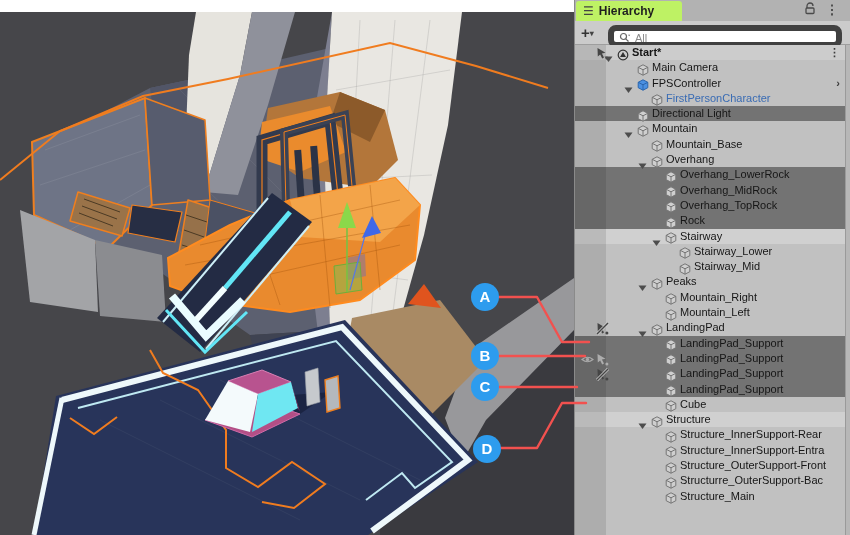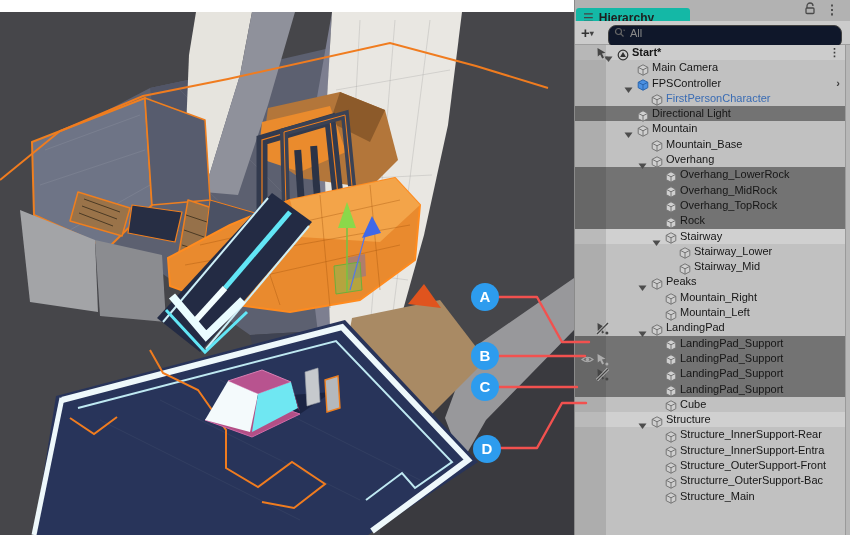--- a/index.html
+++ b/index.html
@@ -17,32 +17,32 @@
   #callout-b{left:471px;top:342px;}
   #callout-c{left:471px;top:373px;}
   #callout-d{left:473px;top:435px;}
 
   
   #overlay{position:absolute;left:0;top:0;z-index:5;pointer-events:none;}
 
   
   #panel{position:absolute;left:574px;top:0;width:276px;height:535px;background:#C1C1C1;border-left:1px solid #8a8a8a;box-sizing:border-box;}
   #tabbar{position:absolute;left:0;top:0;width:100%;height:21px;background:#B2B2B2;}
-  #tab{position:absolute;left:1px;top:8px;height:20px;width:114px;background:#14b8a6;border-radius:3px 3px 0 0;
+  #tab{position:absolute;left:1px;top:1px;height:20px;width:106px;background:#bef264;border-radius:3px 3px 0 0;
        font-size:12px;font-weight:bold;color:#1f1f1f;line-height:20px;}
   #tab .ham{display:inline-block;margin:0 5px 0 7px;color:#444;font-weight:normal;}
   .hdr-ic{position:absolute;top:2px;width:16px;height:16px;text-align:center;color:#4a4a4a;font-size:13px;line-height:16px;}
   #lock{right:32px;}
   #tab-kebab{right:10px;font-weight:bold;}
 
   #toolbar{position:absolute;left:0;top:21px;width:100%;height:24px;background:#CBCBCB;border-bottom:1px solid #9e9e9e;box-sizing:border-box;}
   #addbtn{position:absolute;left:6px;top:2px;font-size:15px;font-weight:bold;color:#333;line-height:20px;}
   #addbtn .caret{font-size:8px;vertical-align:2px;color:#444;}
-  #searchbox{position:absolute;left:33px;top:4px;width:234px;height:23px;background:#0f172a;
-      border:1px solid #404040;border-radius:8px;box-sizing:border-box;line-height:13px;}
+  #searchbox{position:absolute;left:33px;top:4px;width:234px;height:23px;background:#ffffff;
+      border:6px solid #404040;border-radius:8px;box-sizing:border-box;line-height:13px;}
   #searchbox .mag{margin-left:5px;}
   #searchbox .stext{font-size:11px;color:#8a8a8a;margin-left:4px;vertical-align:1px;}
 
   #rows{position:absolute;left:0;top:45px;width:100%;height:490px;overflow:hidden;}
   .row{position:relative;width:100%;height:15.3px;background:#C1C1C1;}
   .row.selected{background:#737373;}
   .row.light{background:#D0D0D0;}
   .row.header{background:#CCCCCC;}
   .row .lbl{position:absolute;top:0;height:15.3px;line-height:15.5px;font-size:11px;color:#161616;white-space:nowrap;}
   .row.header .lbl{font-weight:bold;}

